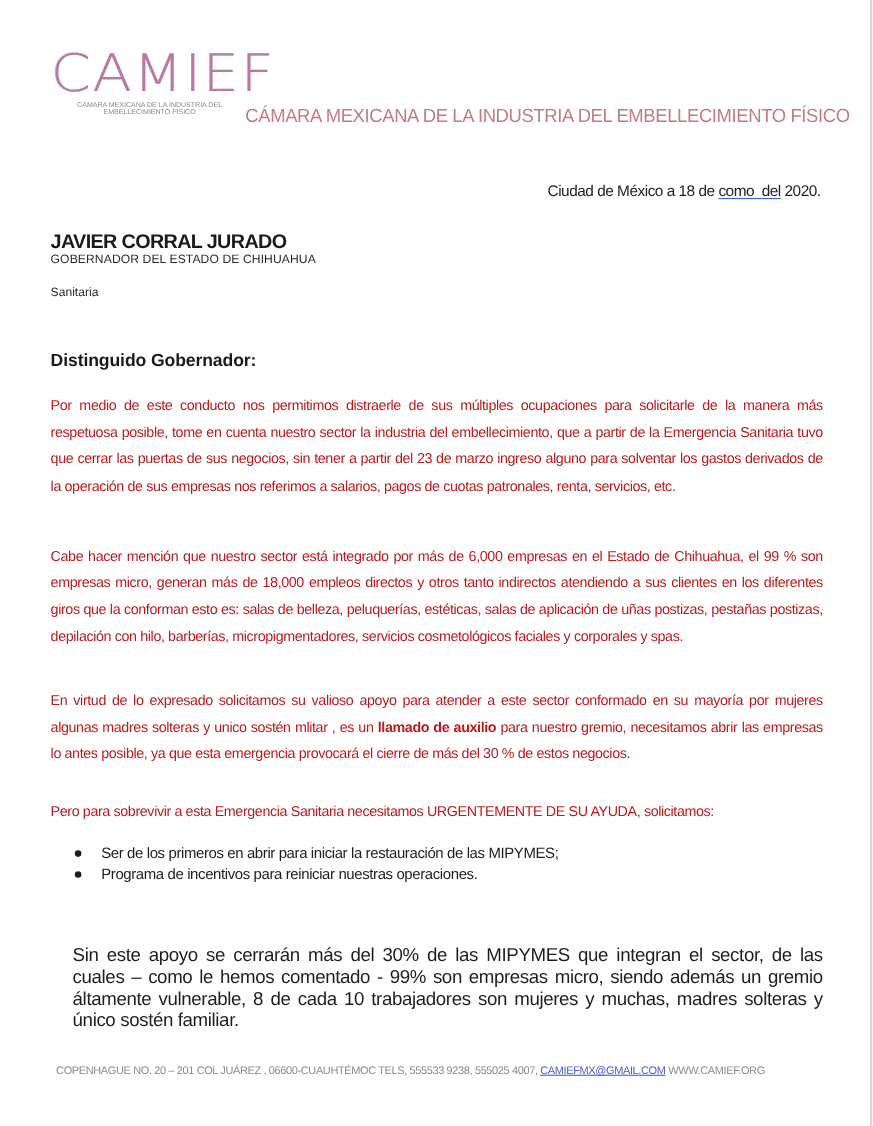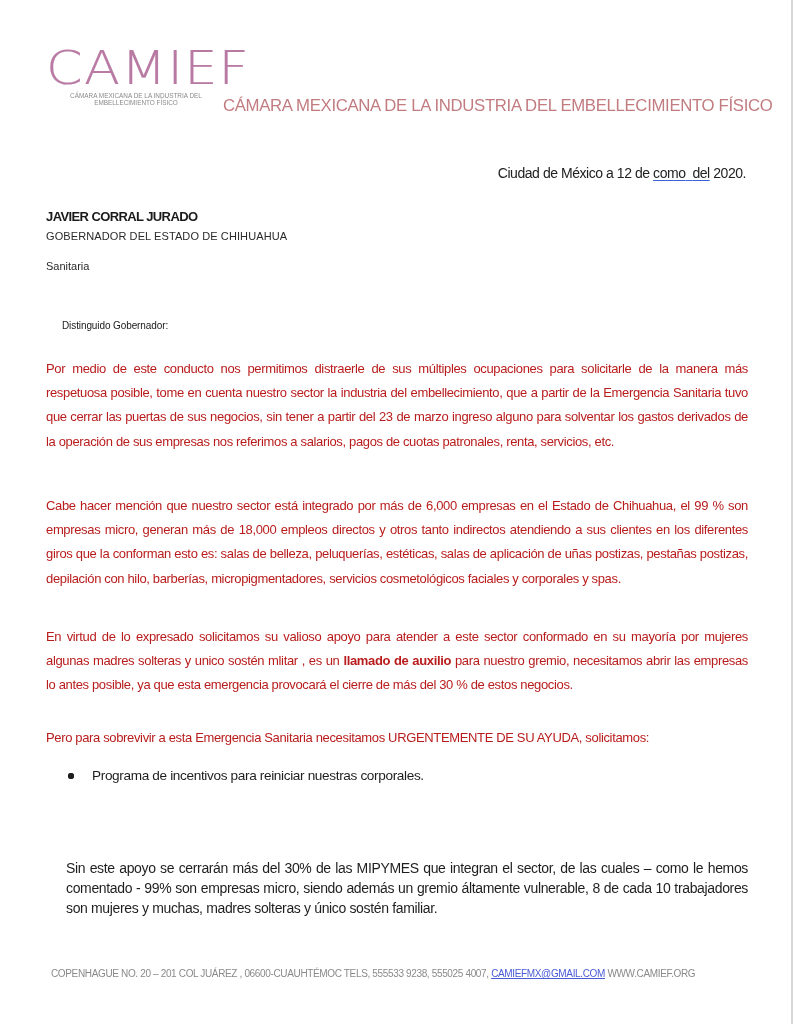--- a/index.html
+++ b/index.html
@@ -76,21 +76,21 @@
     .date-line .ul {
       text-decoration: underline;
       text-decoration-color: #3a63d8;
       text-underline-offset: 2px;
     }
     
     .addressee-name {
       position: absolute;
       left: 46px;
       top: 209px;
-      font-size: 13px;
+      font-size: 18px;
       font-weight: bold;
       letter-spacing: -0.6px;
       color: #1a1a1a;
     }
     .addressee-role {
       position: absolute;
       left: 46px;
       top: 230px;
       font-size: 11px;
       color: #2a2a2a;
@@ -98,24 +98,24 @@
     }
     .presente {
       position: absolute;
       left: 46px;
       top: 260px;
       font-size: 11px;
       color: #2a2a2a;
     }
     .salutation {
       position: absolute;
-      left: 62px;
+      left: 46px;
       top: 320px;
-      font-size: 10px;
-      font-weight: normal;
+      font-size: 16px;
+      font-weight: bold;
       color: #1a1a1a;
       letter-spacing: -0.1px;
     }
     
     .para {
       position: absolute;
       left: 46px;
       width: 702px;
       font-size: 13px;
       line-height: 24.2px;
@@ -153,21 +153,21 @@
       width: 6px;
       height: 6px;
       border-radius: 50%;
       background: #1e1e1e;
     }
     .closing {
       position: absolute;
       left: 66px;
       top: 859px;
       width: 682px;
-      font-size: 14px;
+      font-size: 17px;
       line-height: 19.8px;
       text-align: justify;
       color: #1e1e1e;
       letter-spacing: -0.35px;
     }
     
     .footer {
       position: absolute;
       left: 51px;
       top: 968px;
@@ -189,33 +189,33 @@
 <div class="logo">
   <div class="logo-word">CAMIEF</div>
   <div class="logo-sub">
     <div>CÁMARA MEXICANA DE LA INDUSTRIA DEL</div>
     <div>EMBELLECIMIENTO FÍSICO</div>
   </div>
 </div>
 
 <div class="org-title">CÁMARA MEXICANA DE LA INDUSTRIA DEL EMBELLECIMIENTO FÍSICO</div>
 
-<div class="date-line"><span>Ciudad de México a 12 de </span><span class="ul"><span>como</span><span style="white-space:pre">  </span><span>del</span></span><span> 2020.</span></div>
+<div class="date-line"><span>Ciudad de México a 18 de </span><span class="ul"><span>como</span><span style="white-space:pre">  </span><span>del</span></span><span> 2020.</span></div>
 
 <div class="addressee-name">JAVIER CORRAL JURADO</div>
 <div class="addressee-role">GOBERNADOR DEL ESTADO DE CHIHUAHUA</div>
 <div class="presente">Sanitaria</div>
 
 <div class="salutation">Distinguido Gobernador:</div>
 
 <div class="para p1">Por medio de este conducto nos permitimos distraerle de sus múltiples ocupaciones para solicitarle de la manera más respetuosa posible, tome en cuenta nuestro sector la industria del embellecimiento, que a partir de la Emergencia  Sanitaria tuvo que cerrar las puertas de sus negocios, sin tener a partir del 23 de marzo ingreso alguno para solventar los gastos derivados de la operación de sus empresas nos referimos a salarios, pagos de cuotas patronales, renta, servicios, etc.</div>
 <div class="para p2">Cabe hacer mención que nuestro sector está integrado por más de 6,000 empresas en el Estado de Chihuahua, el 99 % son empresas micro, generan más de 18,000 empleos directos y otros tanto indirectos  atendiendo a sus clientes en los diferentes giros que la conforman esto es: salas de belleza, peluquerías, estéticas, salas de aplicación de uñas postizas, pestañas postizas, depilación con hilo, barberías, micropigmentadores, servicios cosmetológicos faciales y corporales y spas.</div>
 <div class="para p3"><span>En virtud de lo expresado  solicitamos su valioso apoyo para atender a este sector conformado en su mayoría por mujeres algunas madres solteras y unico sostén mlitar , es un </span><b>llamado de auxilio</b><span> para nuestro gremio, necesitamos abrir las empresas lo antes posible, ya que esta emergencia provocará el cierre de más del 30 % de estos negocios.</span></div>
 <div class="para p4">Pero para sobrevivir a esta Emergencia Sanitaria necesitamos URGENTEMENTE DE SU AYUDA, solicitamos:</div>
 
 <ul class="bullets">
-  <li><span class="dot"></span></li>
-  <li><span class="dot"></span><span>Programa de incentivos para reiniciar nuestras corporales.</span></li>
+  <li><span class="dot"></span><span>Ser de los primeros en abrir para iniciar la restauración de las MIPYMES;</span></li>
+  <li><span class="dot"></span><span>Programa de incentivos para reiniciar nuestras operaciones.</span></li>
 </ul>
 
 <div class="closing">Sin este apoyo se cerrarán más del 30% de las MIPYMES que integran el sector, de las cuales – como le hemos comentado - 99% son empresas micro,  siendo además un gremio áltamente vulnerable, 8 de cada 10 trabajadores son  mujeres y muchas, madres solteras y único sostén familiar.</div>
 
 <div class="footer"><span>COPENHAGUE NO. 20 – 201 COL JUÁREZ , 06600-CUAUHTÉMOC TELS, 555533 9238,  555025 4007, </span><span class="email">CAMIEFMX@GMAIL.COM</span><span> WWW.CAMIEF.ORG</span></div>
 
 </body></html>

